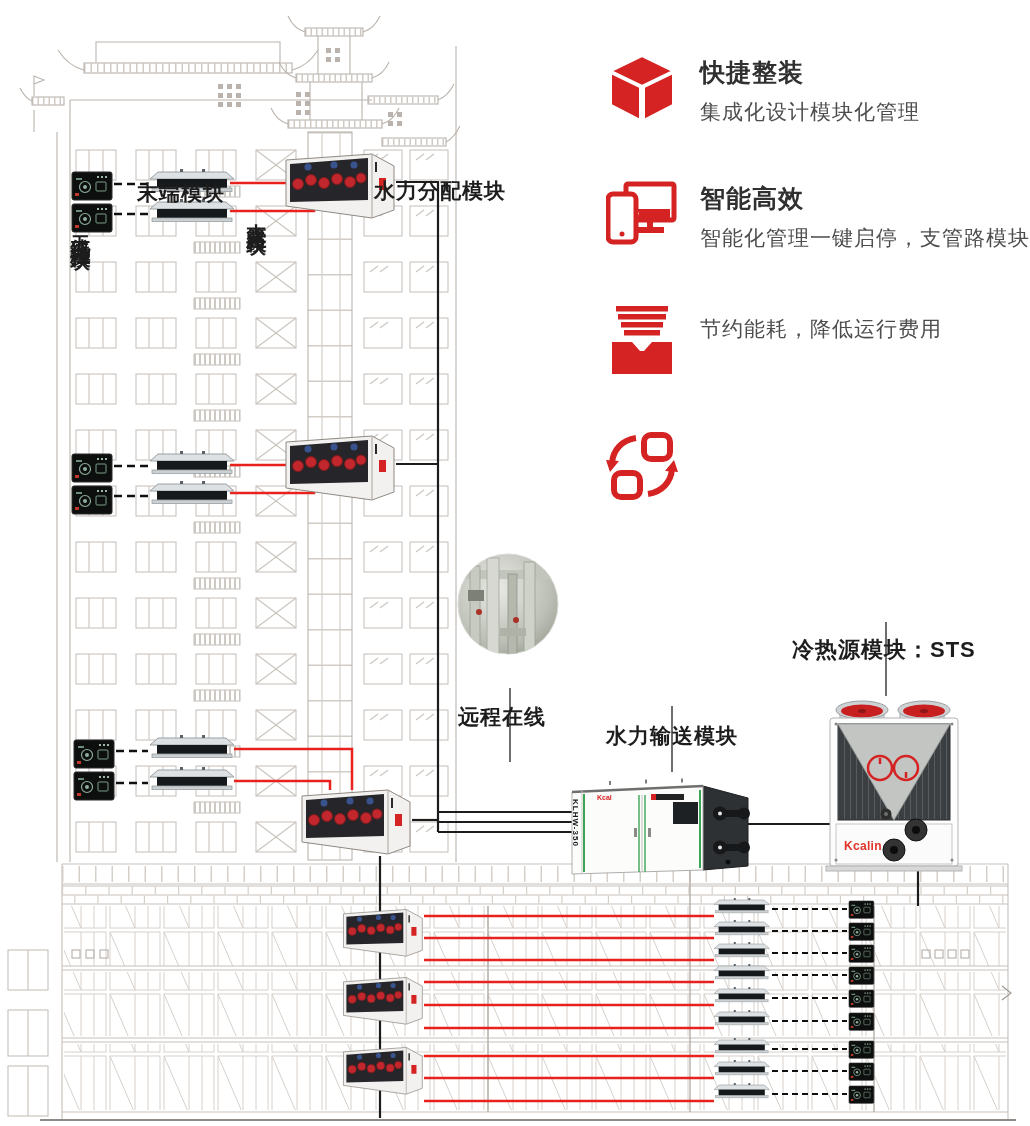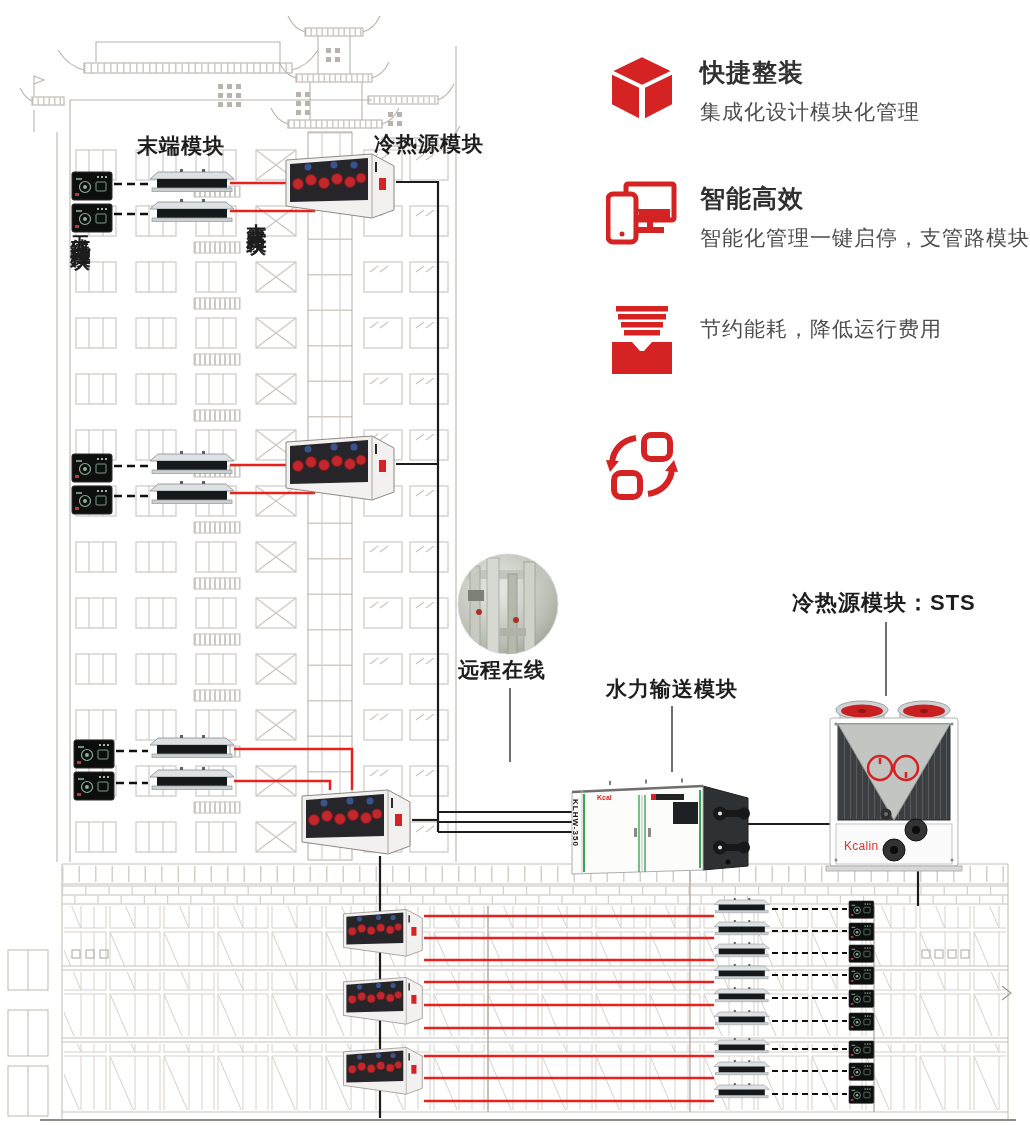--- a/index.html
+++ b/index.html
@@ -1,31 +1,31 @@
 <!DOCTYPE html>
 <html><head>
 <meta charset="utf-8">
 <style>
   html,body{margin:0;padding:0;background:#ffffff;}
   #stage{position:relative;width:1030px;height:1126px;background:#fff;overflow:hidden;
          font-family:"Liberation Sans","DejaVu Sans",sans-serif;}
   svg{display:block;}
   #diagram{position:absolute;left:0;top:0;z-index:1;}
-  .lbl{position:absolute;z-index:3;font-weight:bold;font-size:21px;color:#1d1d1d;letter-spacing:1px;white-space:nowrap;}
+  .lbl{position:absolute;z-index:3;font-weight:bold;font-size:21px;color:#1d1d1d;letter-spacing:1px;white-space:nowrap;margin-top:47px;}
   .vlbl{position:absolute;z-index:3;font-weight:bold;font-size:20px;color:#1d1d1d;
         writing-mode:vertical-rl;text-orientation:upright;letter-spacing:3px;white-space:nowrap;}
   .feature{position:absolute;left:606px;z-index:3;display:flex;align-items:flex-start;gap:22px;}
   .f-icon{width:72px;height:72px;flex:0 0 72px;}
   .f-title{font-size:25px;font-weight:bold;color:#303030;letter-spacing:1px;margin-top:4px;}
   .f-sub{font-size:21px;color:#4d4d4d;letter-spacing:1px;margin-top:9px;font-family:Liberation Serif, serif;}
   .brand{position:absolute;z-index:3;white-space:nowrap;}
   #ahu-model{left:571px;top:799px;font-size:8px;font-weight:bold;color:#16181a;
              writing-mode:vertical-rl;letter-spacing:1px;}
   #ahu-brand{left:597px;top:794px;font-size:7px;font-weight:bold;color:#d42322;}
-  #chiller-brand{left:844px;top:839px;font-size:12px;font-weight:normal;color:#e2332a;letter-spacing:.3px;}
+  #chiller-brand{left:844px;top:839px;font-size:12px;font-weight:bold;color:#e2332a;letter-spacing:.3px;}
 </style>
 </head>
 <body>
 
 <div id="stage">
 
 <svg id="diagram" width="1030" height="1126" viewBox="0 0 1030 1126">
   <defs>
     <g id="winA" fill="none">
       <rect width="40" height="30"></rect>
@@ -490,21 +490,21 @@
   </g>
 
   <g stroke="#4a4a4a" stroke-width="1.6">
     <path d="M510,688 V762"></path>
     <path d="M672,706 V772"></path>
     <path d="M886,622 V696"></path>
   </g>
 </svg>
 
 <div class="lbl" style="left:137px;top:132px">末端模块</div>
-<div class="lbl" style="left:374px;top:130px">冷热源模块</div>
+<div class="lbl" style="left:374px;top:130px">水力分配模块</div>
 <div class="vlbl" style="left:244px;top:208px">支管路模块</div>
 <div class="vlbl" style="left:68px;top:220px">无线温控模块</div>
 <div class="lbl" style="left:458px;top:656px">远程在线</div>
 <div class="lbl" style="left:606px;top:675px">水力输送模块</div>
 <div class="lbl" style="left:792px;top:588px;font-size:22px">冷热源模块：STS</div>
 
 <div class="brand" id="ahu-model">KLHW-350</div>
 <div class="brand" id="ahu-brand">Kcal</div>
 <div class="brand" id="chiller-brand">Kcalin</div>
 

